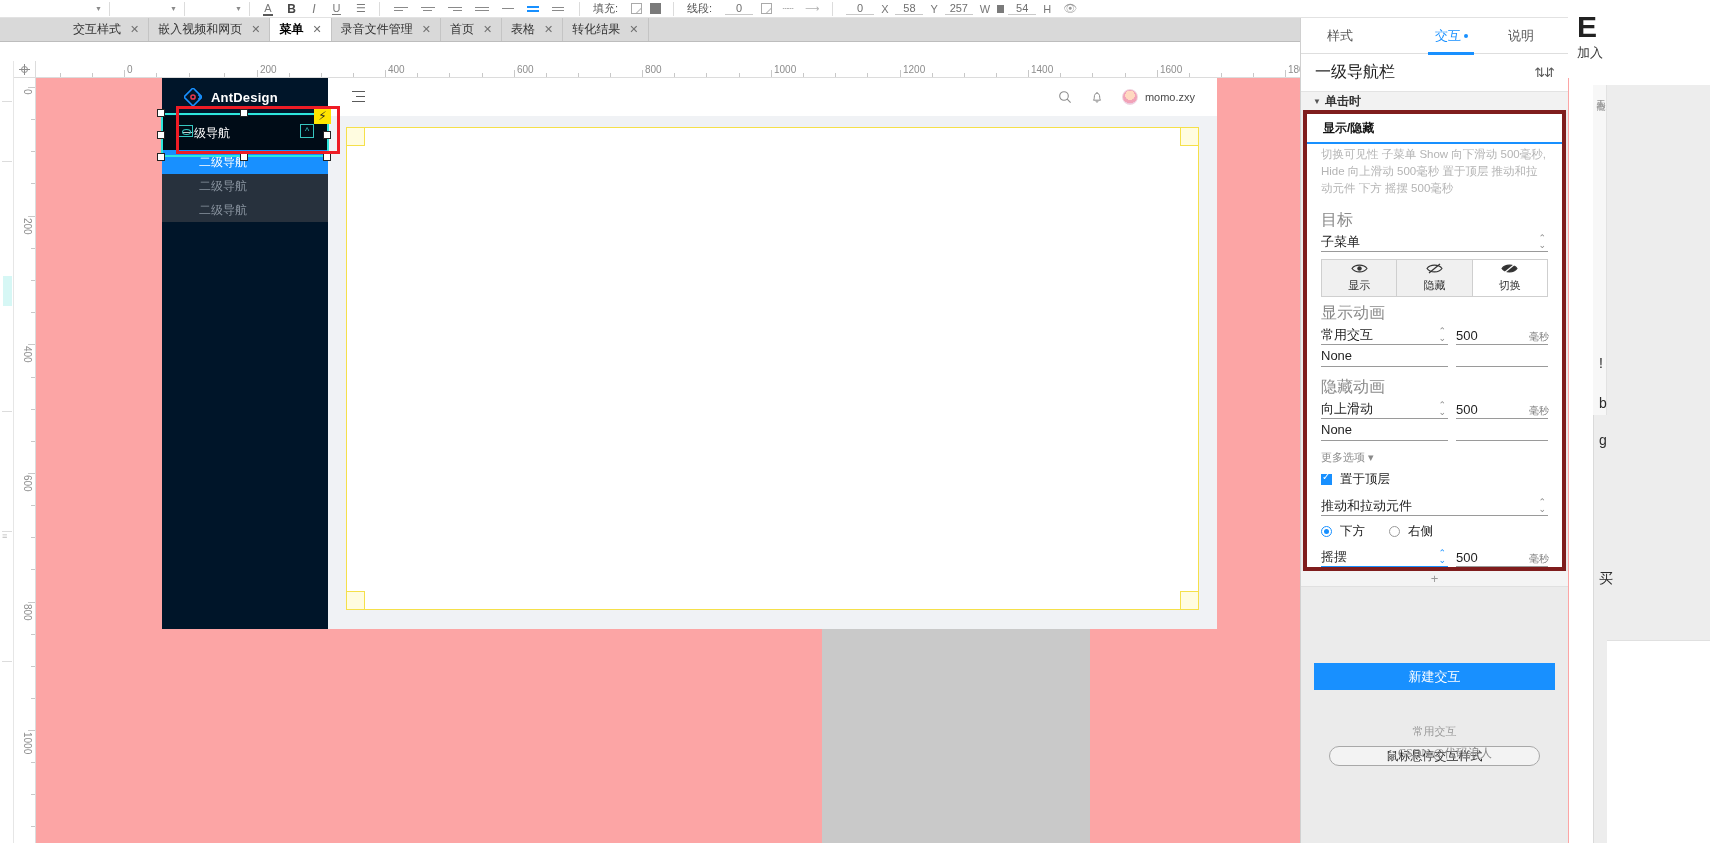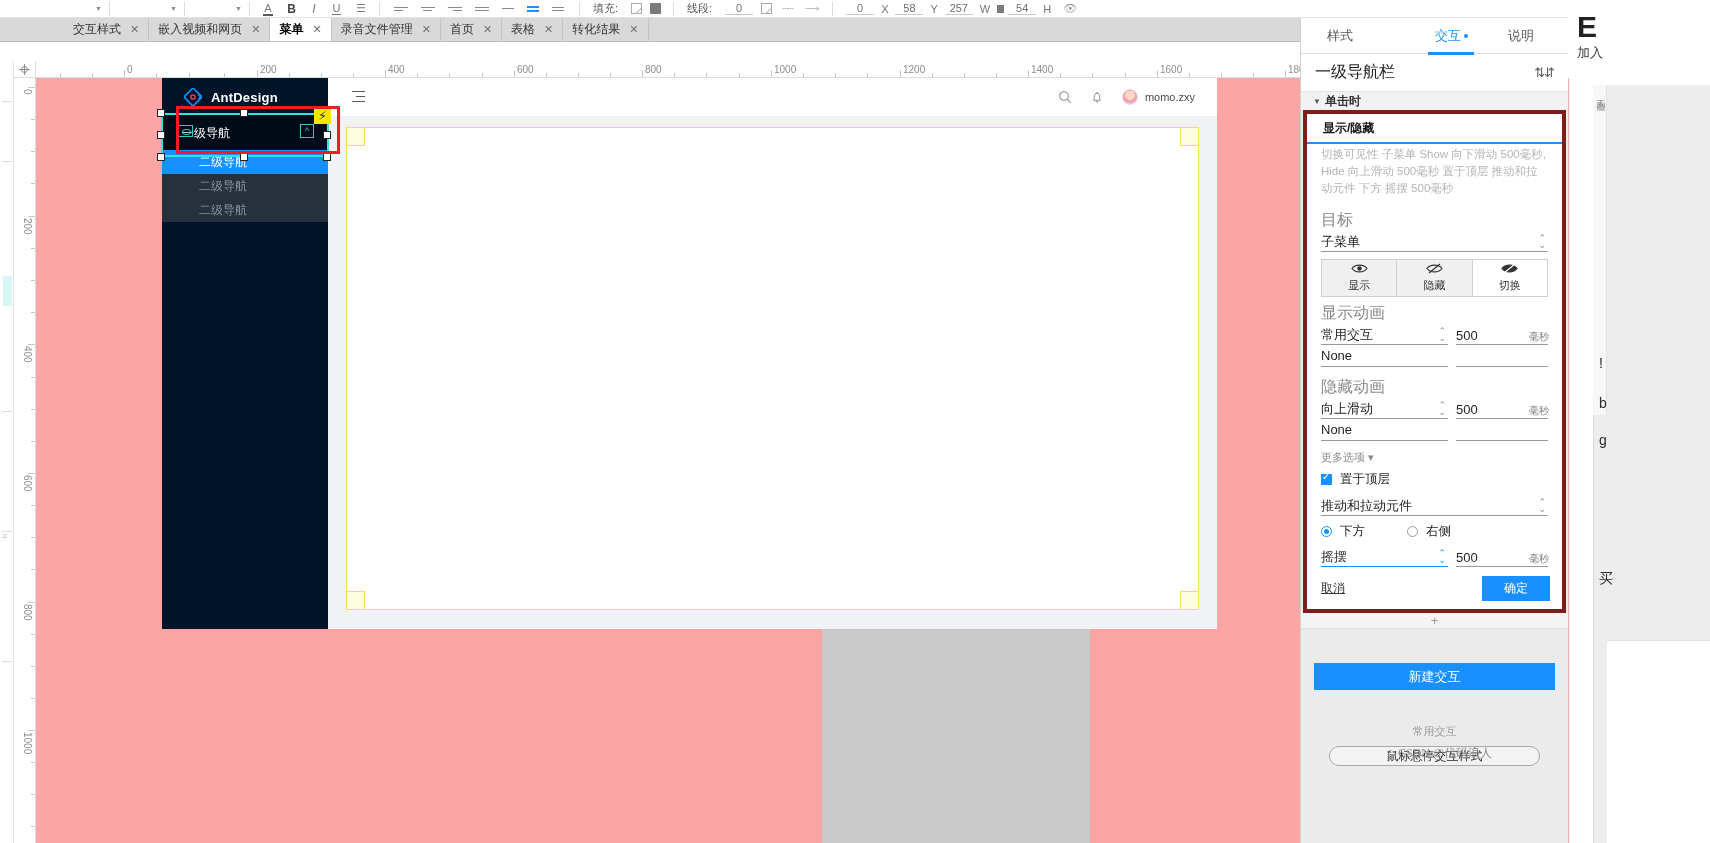--- a/index.html
+++ b/index.html
@@ -196,21 +196,21 @@
   .more { font-size:11px; color:#8a8a8a; padding:9px 0 2px 14px; }
   .chkrow { display:flex; align-items:center; gap:8px; padding:4px 14px 0 14px; }
   .chk { width:11px; height:11px; background:#1890ff; position:relative; }
   .chk::after { content:"✓"; position:absolute; left:1px; top:-3px; color:#fff; font-size:10px; }
   .chklabel { font-size:12.5px; color:#1f1f1f; }
   .radrow { display:flex; align-items:center; padding:7px 14px 0 14px; gap:8px; }
   .rad { width:11px; height:11px; border-radius:50%; border:1px solid #9a9a9a; position:relative; }
   .rad.on { border-color:#1890ff; }
   .rad.on::after { content:""; position:absolute; left:2px; top:2px; width:5px; height:5px;
       border-radius:50%; background:#1890ff; }
-  .radlabel { font-size:12.5px; color:#1f1f1f; margin-right:34px; }
+  .radlabel { font-size:12.5px; color:#1f1f1f; margin-right:16px; }
 
   .actions { display:flex; align-items:center; padding:9px 12px 8px 14px; }
   .cancel { font-size:12px; color:#333; text-decoration:underline; }
   .ok { margin-left:auto; background:#1890ff; color:#fff; font-size:12px;
      padding:4px 22px; }
 
   .plusrow { height:16px; background:#f4f4f4; display:flex; align-items:center;
      justify-content:center; color:#9a9a9a; font-size:13px; border-bottom:1px solid #e0e0e0; }
 
   .newbtn { position:absolute; left:13px; right:13px; top:645px; height:27px; background:#1890ff;
@@ -694,24 +694,20 @@
             <span>摇摆</span>
             <span class="spin blue">⌃<br>⌄</span>
           </div>
         </div>
         <div class="right">
           <div class="v">500</div>
           <span class="u">毫秒</span>
         </div>
       </div>
 
-      <div class="actions">
-        <span class="cancel">取消</span>
-        <span class="ok">确定</span>
-      </div>
     </div>
 
     <div class="plusrow">
       <span>+</span>
     </div>
 
     <div class="newbtn">新建交互</div>
     <div class="commonlbl">常用交互</div>
     <div class="pillbtn">鼠标悬停交互样式</div>
   </div>

